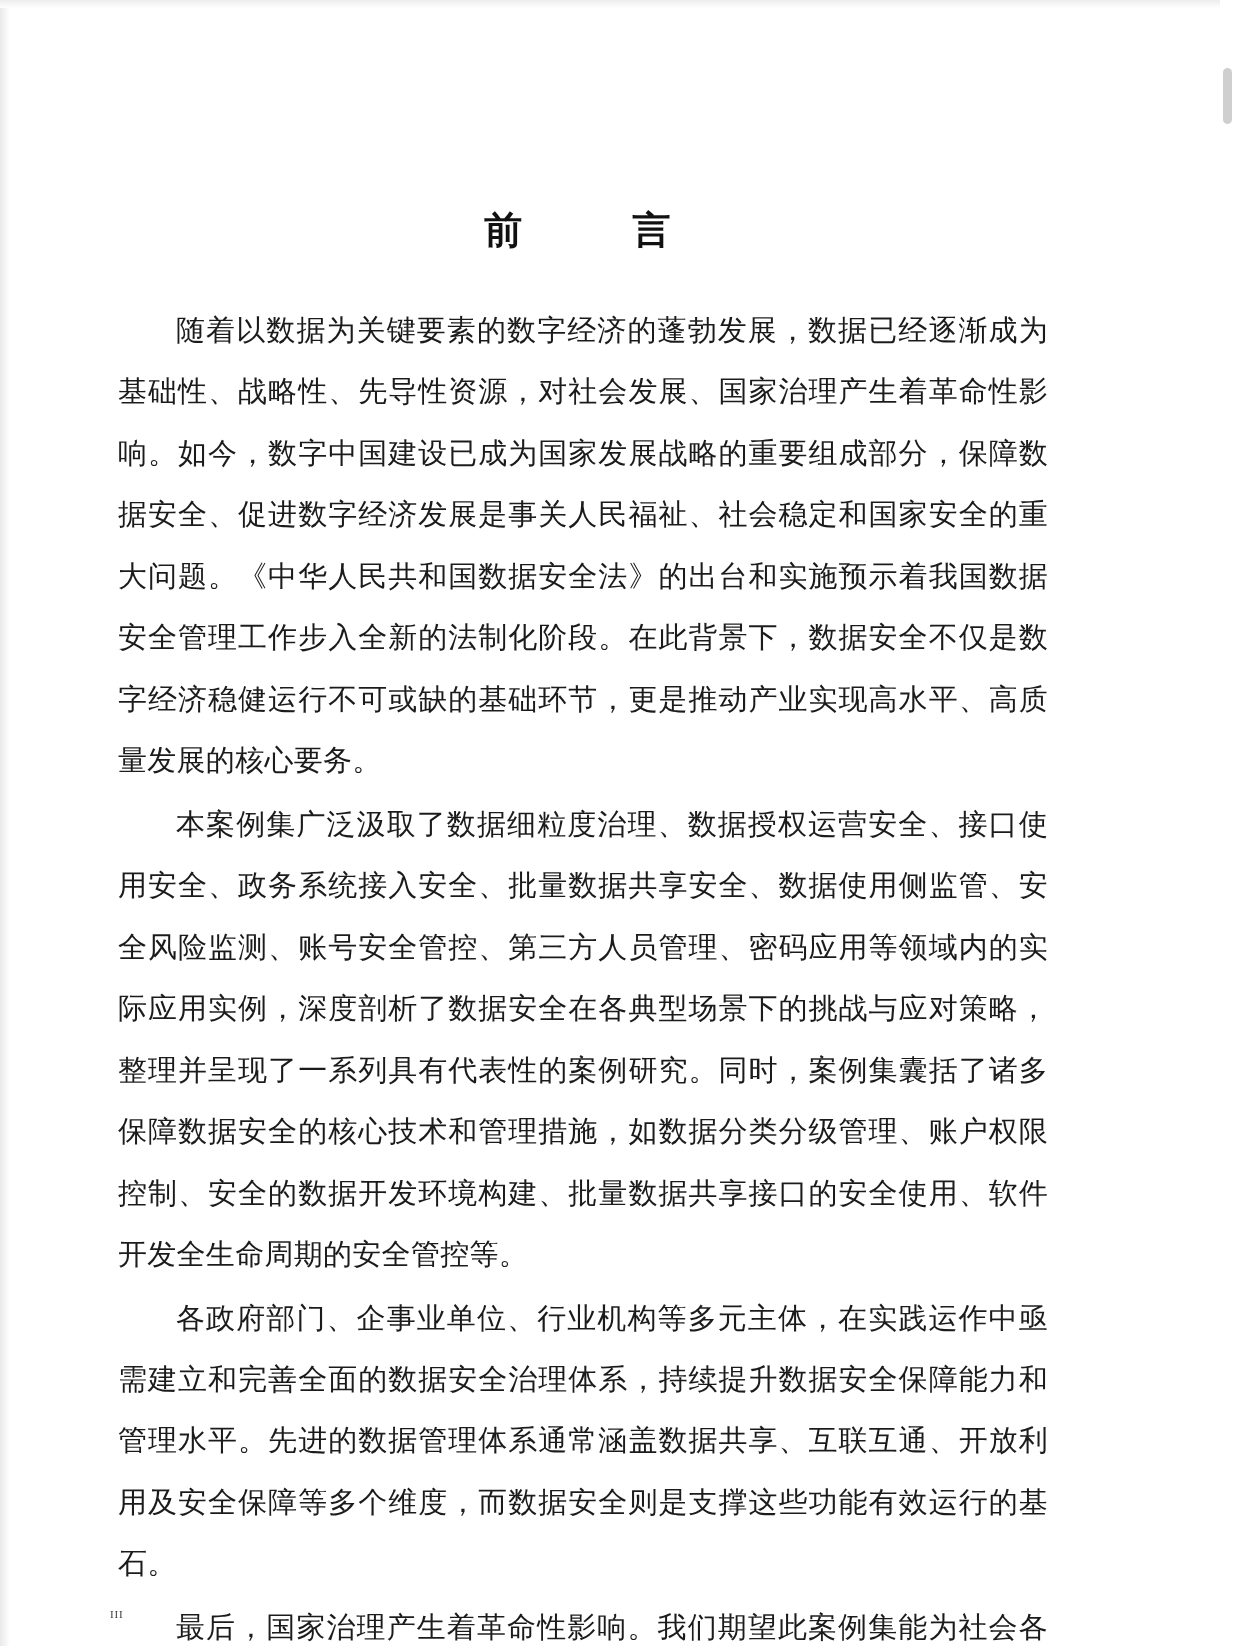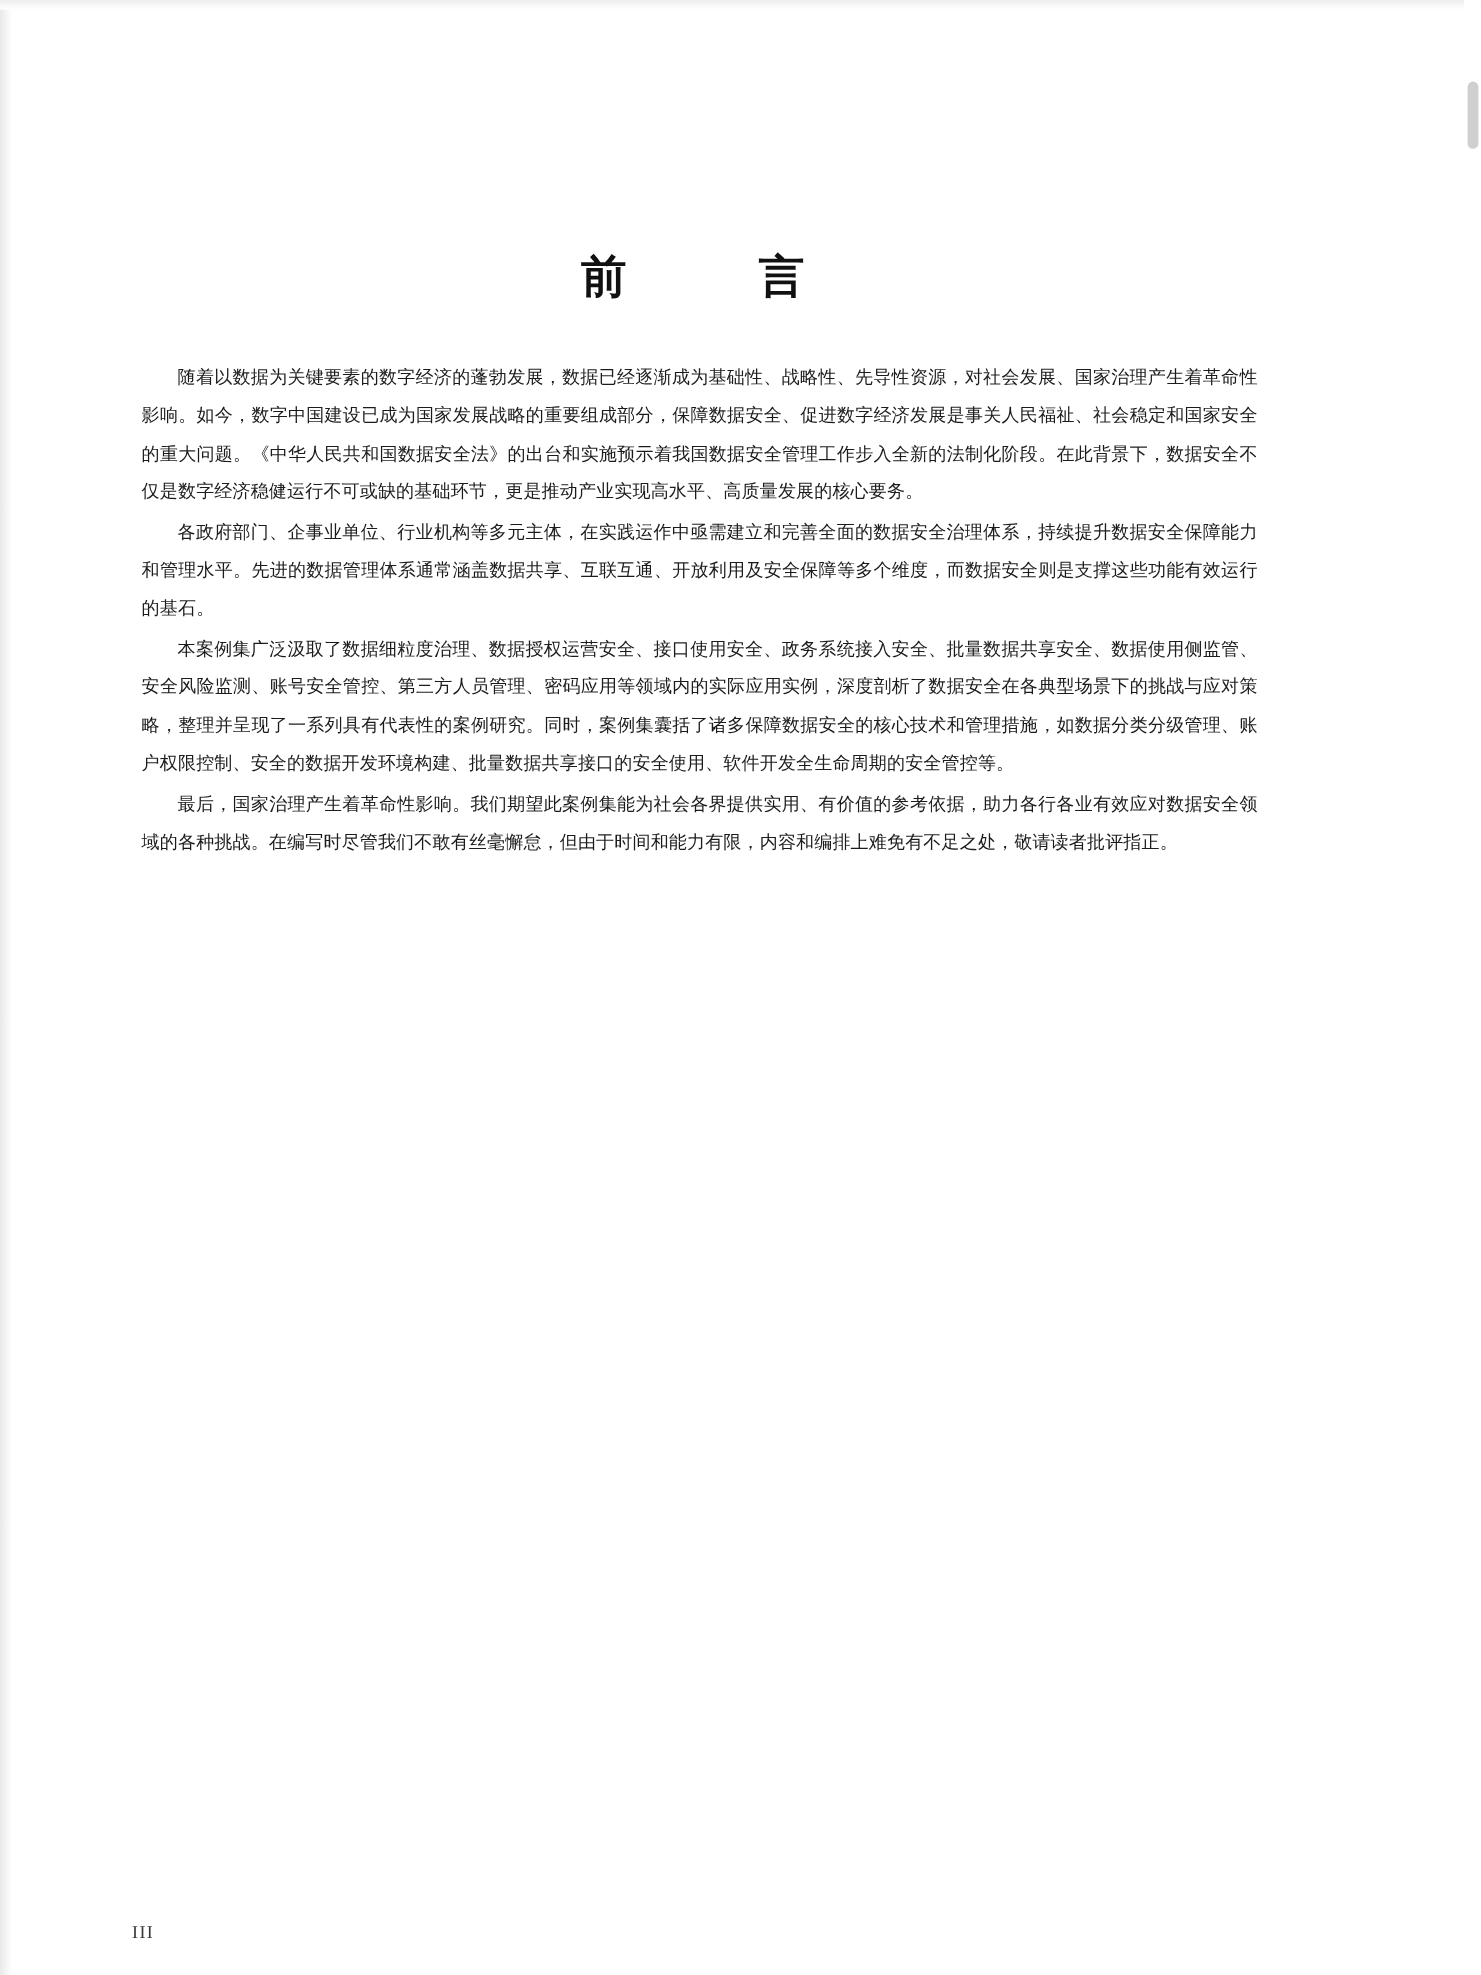--- a/index.html
+++ b/index.html
@@ -60,34 +60,34 @@
     font-family: "Liberation Sans", "DejaVu Sans", sans-serif;
     font-weight: bold;
     font-size: 38px;
     letter-spacing: 0.30em;
     color: #111111;
   }
   .body-text {
     margin-top: 44px;
   }
   .para {
-    font-size: 15px;
+    font-size: 29px;
     line-height: 2.12;
     text-align: justify;
     text-justify: inter-ideograph;
     text-indent: 2em;
     margin: 0 0 2px 0;
     color: #1b1b1b;
     letter-spacing: 0.01em;
   }
   .footer {
     position: absolute;
     left: 110px;
     bottom: 26px;
-    font-size: 15px;
+    font-size: 11px;
     color: #3a3a3a;
     font-family: "Liberation Serif", serif;
     letter-spacing: 0.08em;
   }
 </style>
 </head>
 <body>
 
 <div class="page">
 
@@ -97,22 +97,22 @@
   <div class="scrollbar-track">
     <div class="scrollbar-thumb"></div>
   </div>
 
   <div class="content">
 
     <div class="doc-title">前　　言</div>
 
     <div class="body-text">
       <p class="para">随着以数据为关键要素的数字经济的蓬勃发展，数据已经逐渐成为基础性、战略性、先导性资源，对社会发展、国家治理产生着革命性影响。如今，数字中国建设已成为国家发展战略的重要组成部分，保障数据安全、促进数字经济发展是事关人民福祉、社会稳定和国家安全的重大问题。《中华人民共和国数据安全法》的出台和实施预示着我国数据安全管理工作步入全新的法制化阶段。在此背景下，数据安全不仅是数字经济稳健运行不可或缺的基础环节，更是推动产业实现高水平、高质量发展的核心要务。</p>
+      <p class="para">本案例集广泛汲取了数据细粒度治理、数据授权运营安全、接口使用安全、政务系统接入安全、批量数据共享安全、数据使用侧监管、安全风险监测、账号安全管控、第三方人员管理、密码应用等领域内的实际应用实例，深度剖析了数据安全在各典型场景下的挑战与应对策略，整理并呈现了一系列具有代表性的案例研究。同时，案例集囊括了诸多保障数据安全的核心技术和管理措施，如数据分类分级管理、账户权限控制、安全的数据开发环境构建、批量数据共享接口的安全使用、软件开发全生命周期的安全管控等。</p>
       <p class="para">各政府部门、企事业单位、行业机构等多元主体，在实践运作中亟需建立和完善全面的数据安全治理体系，持续提升数据安全保障能力和管理水平。先进的数据管理体系通常涵盖数据共享、互联互通、开放利用及安全保障等多个维度，而数据安全则是支撑这些功能有效运行的基石。</p>
-      <p class="para">本案例集广泛汲取了数据细粒度治理、数据授权运营安全、接口使用安全、政务系统接入安全、批量数据共享安全、数据使用侧监管、安全风险监测、账号安全管控、第三方人员管理、密码应用等领域内的实际应用实例，深度剖析了数据安全在各典型场景下的挑战与应对策略，整理并呈现了一系列具有代表性的案例研究。同时，案例集囊括了诸多保障数据安全的核心技术和管理措施，如数据分类分级管理、账户权限控制、安全的数据开发环境构建、批量数据共享接口的安全使用、软件开发全生命周期的安全管控等。</p>
       <p class="para">最后，国家治理产生着革命性影响。我们期望此案例集能为社会各界提供实用、有价值的参考依据，助力各行各业有效应对数据安全领域的各种挑战。在编写时尽管我们不敢有丝毫懈怠，但由于时间和能力有限，内容和编排上难免有不足之处，敬请读者批评指正。</p>
     </div>
 
   </div>
 
   <div class="footer">III</div>
 
 </div>
 
 </body></html>

